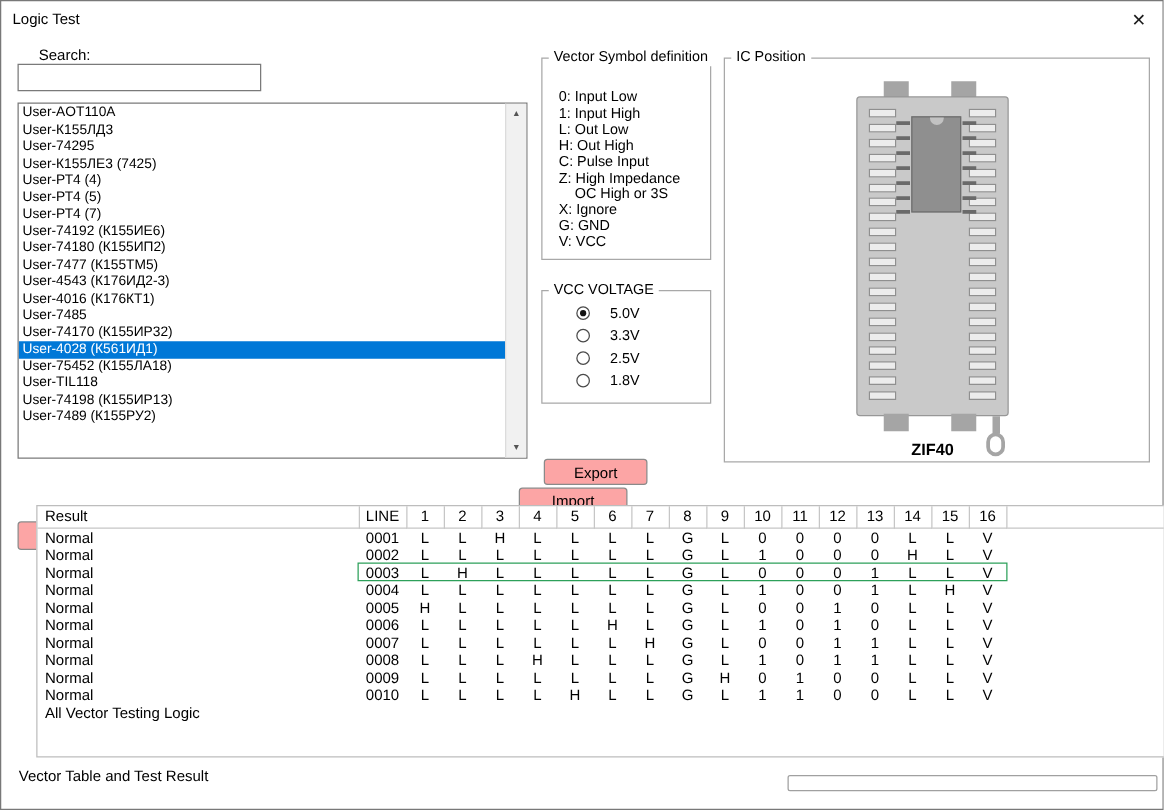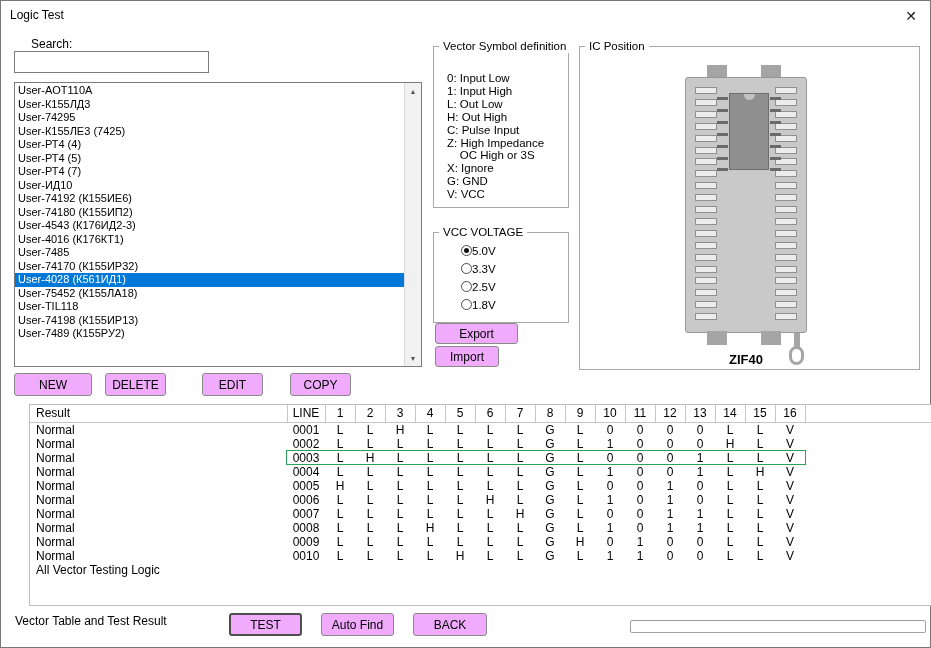--- a/index.html
+++ b/index.html
@@ -22,32 +22,32 @@
   
   .input { position: absolute; border: 1px solid #7a7a7a; background: #fff; font: 12px "Liberation Sans", sans-serif; padding: 2px 4px; outline: none; }
   .listbox { position: absolute; border: 1px solid #7a7a7a; background: #fff; }
   .list-items { position: absolute; left: 0; top: 1px; right: 17px; bottom: 0; overflow: hidden; }
   .list-item { height: 13.5px; line-height: 13.5px; font-size: 11px; padding-left: 3px; white-space: nowrap; }
   .list-item.selected { background: #0078d7; color: #fff; }
   .vscroll { position: absolute; top: 0; right: 0; bottom: 0; width: 17px; background: #f1f1f1; border-left: 1px solid #dcdcdc; }
   .varrow { position: absolute; left: 0; width: 16px; height: 16px; font-size: 7px; color: #555; display: flex; align-items: center; justify-content: center; }
 
   
-  .btn { position: absolute; background: #f0abfc; border: 1px solid #8a8a8a; border-radius: 3px; font-size: 12px; display: flex; align-items: center; justify-content: center; white-space: nowrap; }
+  .btn { position: absolute; background: #fca5a5; border: 1px solid #8a8a8a; border-radius: 3px; font-size: 12px; display: flex; align-items: center; justify-content: center; white-space: nowrap; margin-top: 44px; }
   .btn.default { border: 2px solid #4f4f4f; }
 
   
   .groupbox { position: absolute; }
   .gb-border { position: absolute; left: 0; right: 0; top: 7px; bottom: 0; border: 1px solid #a8a8a8; }
   .gb-title { position: absolute; left: 6px; top: 0; background: #fff; padding: 0 4px; font-size: 11.5px; line-height: 14px; white-space: nowrap; }
   .vec-lines { position: absolute; left: 14px; top: 33px; font-size: 11.5px; line-height: 12.9px; white-space: pre; }
 
   
   .vcc-opts { position: absolute; left: 28px; top: 19px; display: flex; flex-direction: column; gap: 5px; }
-  .radio-row { display: flex; align-items: center; gap: 0; height: 13px; }
+  .radio-row { display: flex; align-items: center; gap: 16px; height: 13px; }
   .radio { width: 11px; height: 11px; border: 1px solid #4a4a4a; border-radius: 50%; background: #fff; position: relative; flex: 0 0 auto; }
   .radio.checked::after { content: ""; position: absolute; left: 2px; top: 2px; width: 5px; height: 5px; border-radius: 50%; background: #111; }
   .radio-label { font-size: 11.5px; }
 
   
   #zif { position: absolute; inset: 0; }
   .zbody { position: absolute; left: 106px; top: 38px; width: 122px; height: 256px; background: #c9c9c9; border: 1px solid #979797; border-radius: 3px; }
   .ztab { position: absolute; width: 20px; height: 14px; background: #a5a5a5; }
   .zslot { position: absolute; width: 22px; height: 7px; background: #ececec; border: 1px solid #8f8f8f; }
   .zic { position: absolute; left: 150px; top: 54px; width: 40px; height: 77px; background: #8f8f8f; border: 1px solid #6e6e6e; z-index: 2; }
@@ -85,23 +85,23 @@
 
   <div class="listbox" style="left:13px;top:81px;width:408px;height:285px">
     <div class="list-items">
         <div class="list-item">User-AOT110A</div>
         <div class="list-item">User-К155ЛД3</div>
         <div class="list-item">User-74295</div>
         <div class="list-item">User-К155ЛЕ3 (7425)</div>
         <div class="list-item">User-РТ4 (4)</div>
         <div class="list-item">User-РТ4 (5)</div>
         <div class="list-item">User-РТ4 (7)</div>
-        <div class="list-item">User-ИД10</div>
         <div class="list-item">User-74192 (К155ИЕ6)</div>
         <div class="list-item">User-74180 (К155ИП2)</div>
+        <div class="list-item">User-7477 (К155ТМ5)</div>
         <div class="list-item">User-4543 (К176ИД2-3)</div>
         <div class="list-item">User-4016 (К176КТ1)</div>
         <div class="list-item">User-7485</div>
         <div class="list-item">User-74170 (К155ИР32)</div>
         <div class="list-item selected">User-4028 (К561ИД1)</div>
         <div class="list-item">User-75452 (К155ЛА18)</div>
         <div class="list-item">User-TIL118</div>
         <div class="list-item">User-74198 (К155ИР13)</div>
         <div class="list-item">User-7489 (К155РУ2)</div>
       </div>
@@ -139,21 +139,21 @@
           <span class="radio-label">2.5V</span>
         </div>
         <div class="radio-row">
           <span class="radio"></span>
           <span class="radio-label">1.8V</span>
         </div>
       </div>
   </div>
 
   <div class="btn" style="left:434px;top:322px;width:83px;height:21px">Export</div>
-  <div class="btn" style="left:434px;top:345px;width:64px;height:21px">Import</div>
+  <div class="btn" style="left:414px;top:345px;width:87px;height:21px">Import</div>
 
   <div class="groupbox" style="left:578px;top:38px;width:341px;height:331px">
     <div class="gb-border"></div>
     <div class="gb-title">IC Position</div>
     <div id="zif">
       <div class="ztab" style="left:128px;top:26px"></div>
       <div class="ztab" style="left:182px;top:26px"></div>
       <div class="zbody"></div>
       <div class="ztab" style="left:128px;top:292px"></div>
       <div class="ztab" style="left:182px;top:292px"></div>

